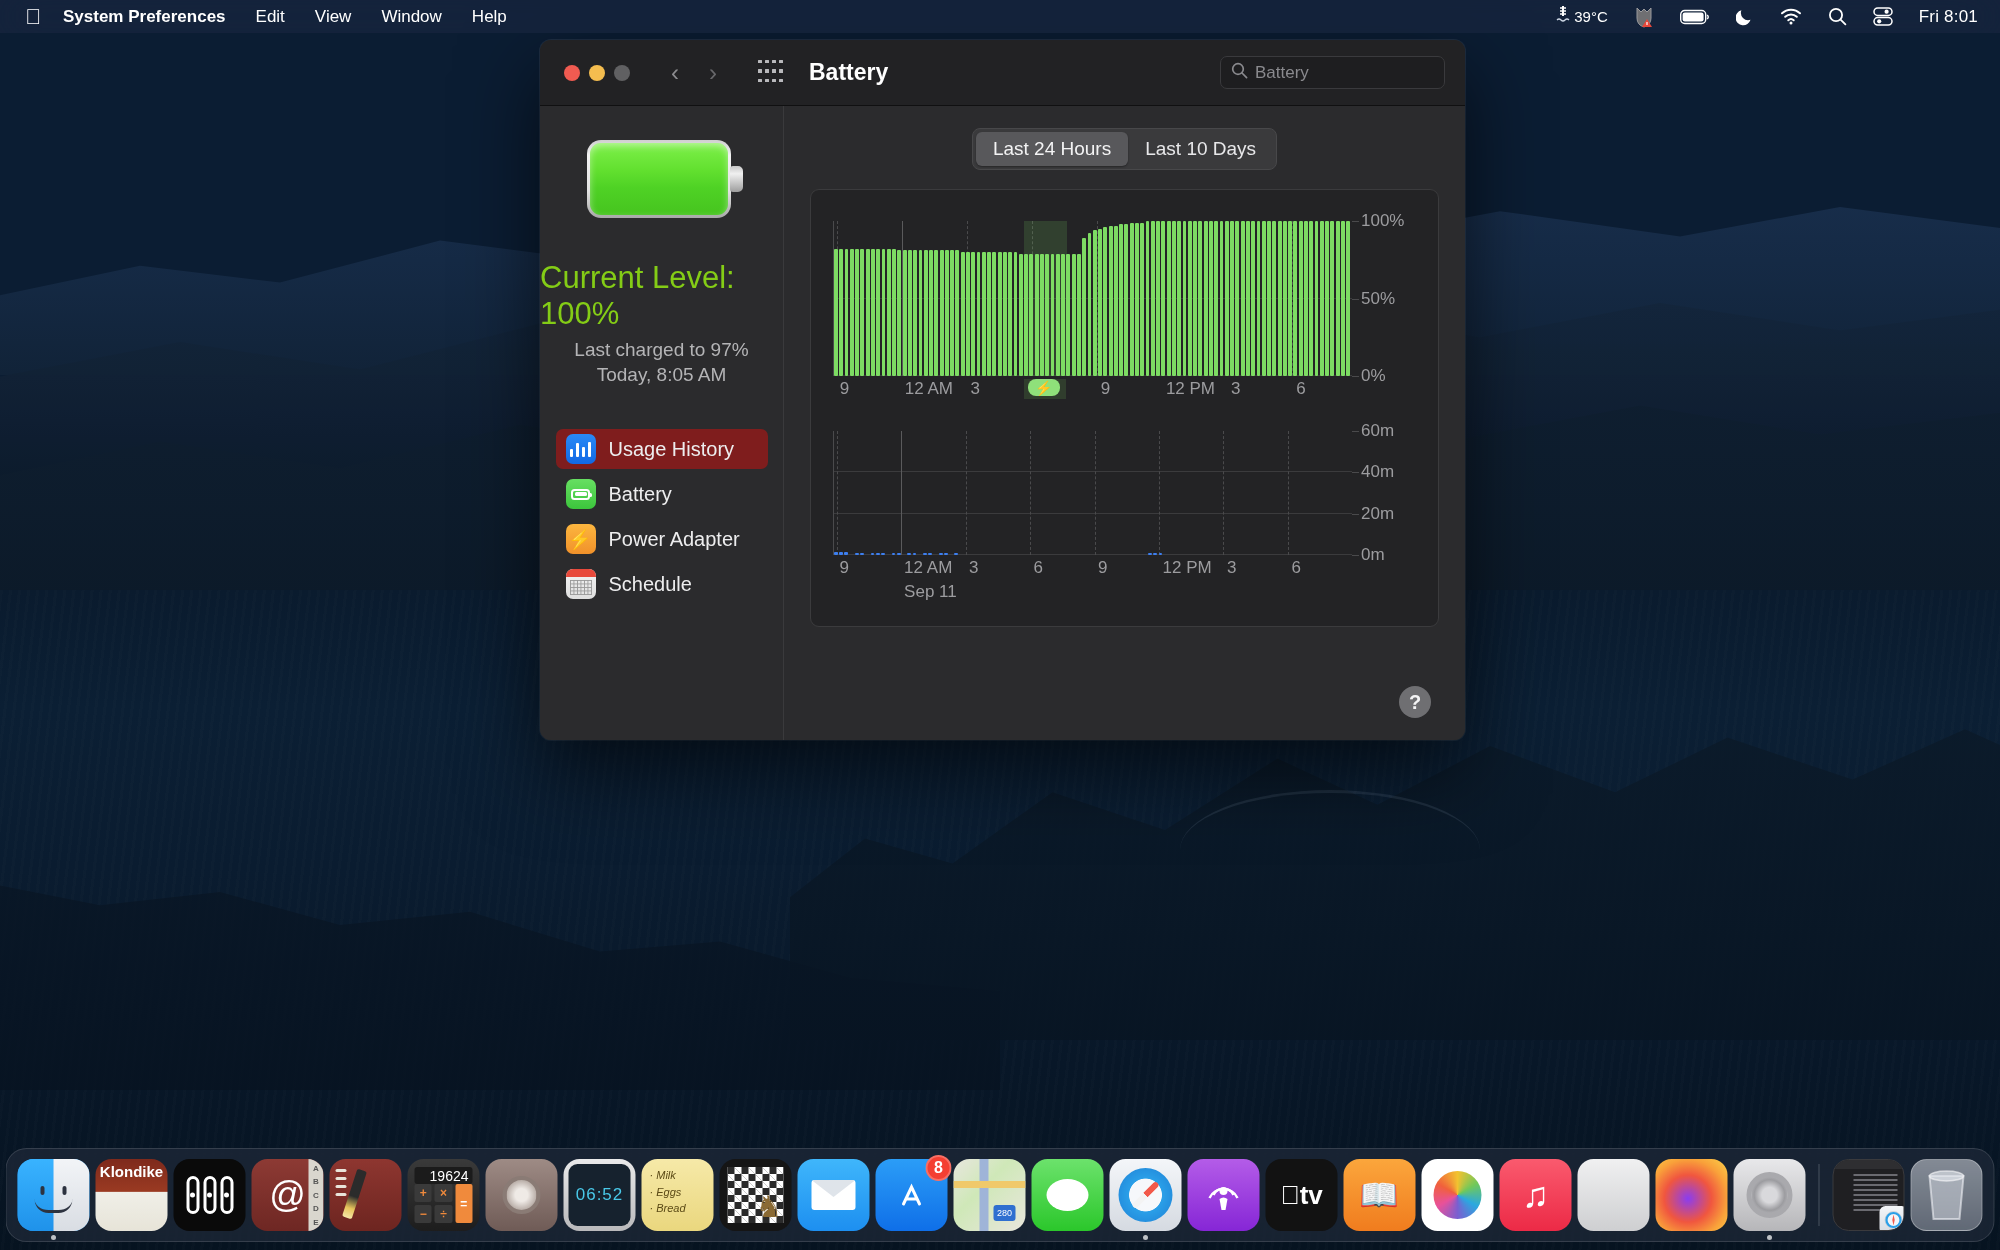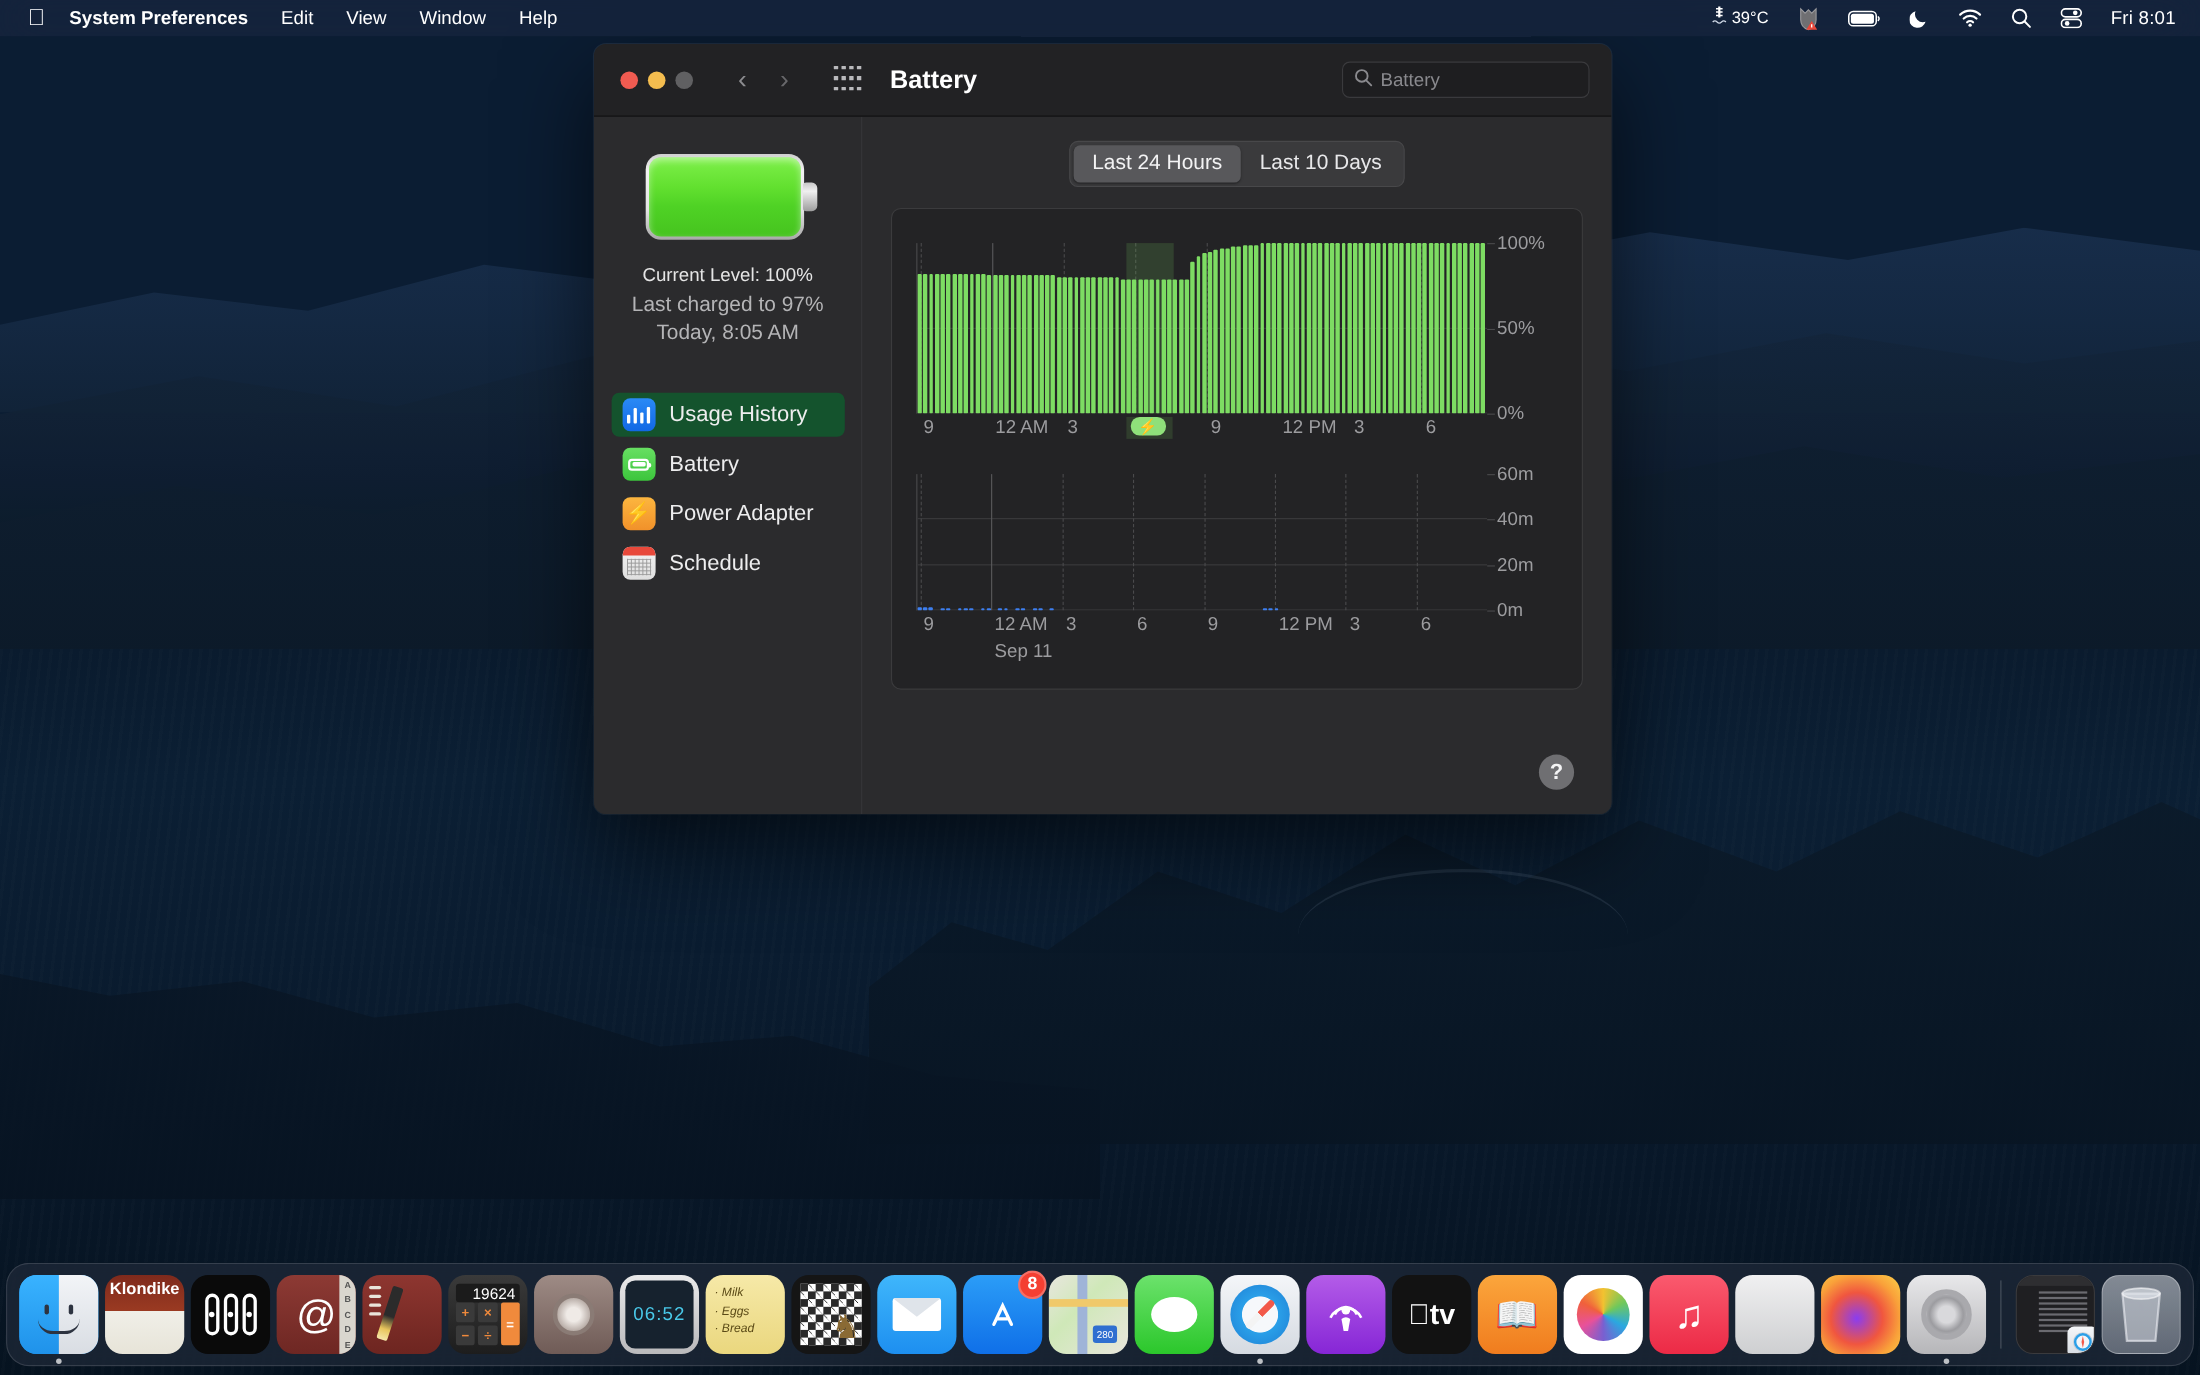--- a/index.html
+++ b/index.html
@@ -158,29 +158,29 @@
   .batt-fill {
     width:100%; height:100%; border-radius:11px;
     background:linear-gradient(180deg,#7ef04a 0%,#62e02f 38%,#4fd225 62%,#46c41f 100%);
     box-shadow:inset 0 3px 7px rgba(255,255,255,.45);
   }
   .batt-cap {
     position:absolute; right:-6px; top:26px; width:13px; height:26px;
     border-radius:3px 5px 5px 3px;
     background:linear-gradient(180deg,#c8c8c8,#f0f0f0 30%,#9d9d9d);
   }
-  .level-main { color:#e5e5e5; font-size:17px; margin-top:0; }
+  .level-main { color:#84cc16; font-size:31px; margin-top:20px; }
   .level-sub { color:#b4b4b6; font-size:19px; margin-top:5px; line-height:1.32; text-align:center; }
 
   .nav-list { margin-top:42px; width:212px; display:flex; flex-direction:column; gap:5px; }
   .nav-item {
     display:flex; align-items:center; gap:13px;
     height:40px; padding:0 10px; border-radius:7px;
   }
-  .nav-item.active { background:#14532d;text-align:right; }
+  .nav-item.active { background:#7f1d1d;text-align:right; }
   .nav-label { color:#ededee; font-size:20px; }
   .nav-ico {
     width:30px; height:30px; border-radius:7px; flex:0 0 30px;
     display:flex; align-items:center; justify-content:center;
   }
   .ico-usage { background:linear-gradient(180deg,#2a8af6,#1268e4); }
   .ico-usage .bars { display:flex; align-items:flex-end; gap:2.5px; height:15px; }
   .ico-usage .bars i { width:3.5px; background:#fff; border-radius:1px; display:block; }
   .ico-batt { background:linear-gradient(180deg,#67df62,#3cc53c); }
   .ico-batt .shell { width:19px; height:11px; border:2px solid #fff; border-radius:3.5px; position:relative; }

